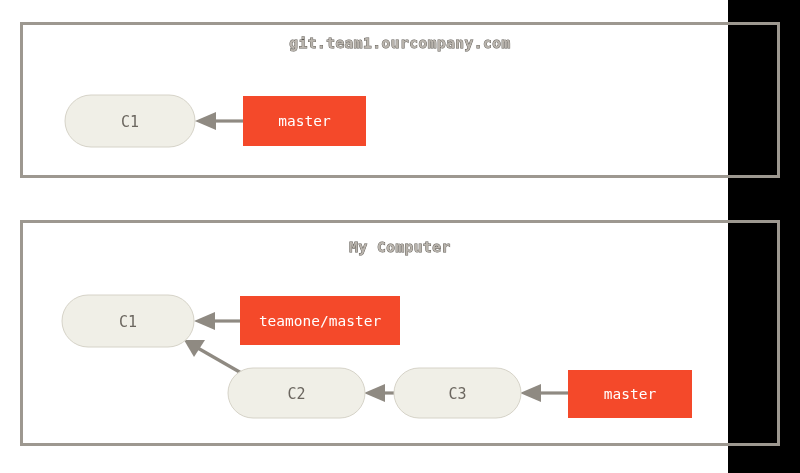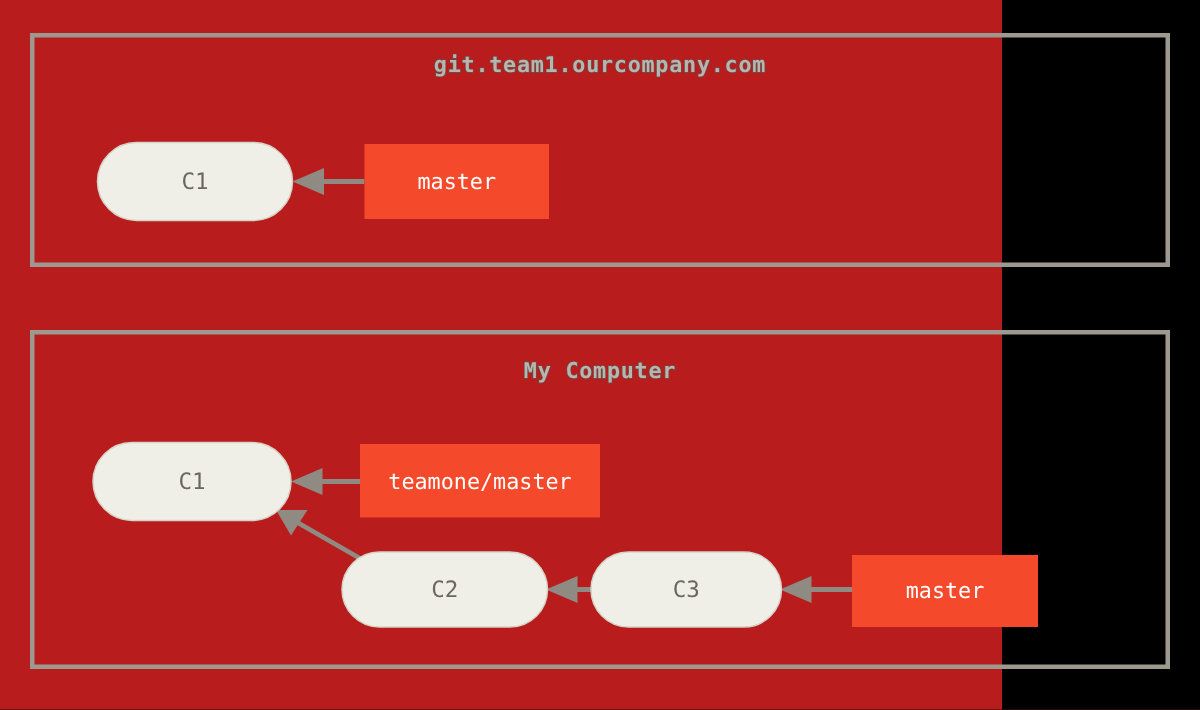--- a/index.html
+++ b/index.html
@@ -10,23 +10,23 @@
   body {
     width: 800px;
     height: 473px;
     position: relative;
     overflow: hidden;
     font-family: "DejaVu Sans Mono", monospace;
   }
   #stage {
     position: absolute;
     left: 0; top: 0;
-    width: 668px;
+    width: 728px;
     height: 473px;
-    background: #b91c1c;
+    background: #ffffff;
     text-align: center;
   }
   svg.diagram {
     position: absolute;
     left: 0; top: 0;
     width: 800px;
     height: 473px;
     display: block;
   }
   .panel-title {

